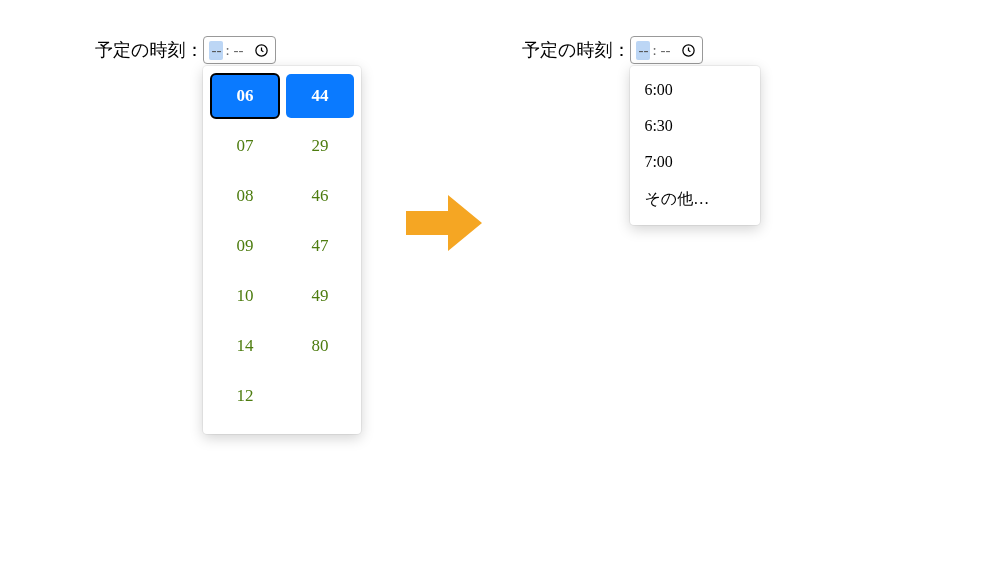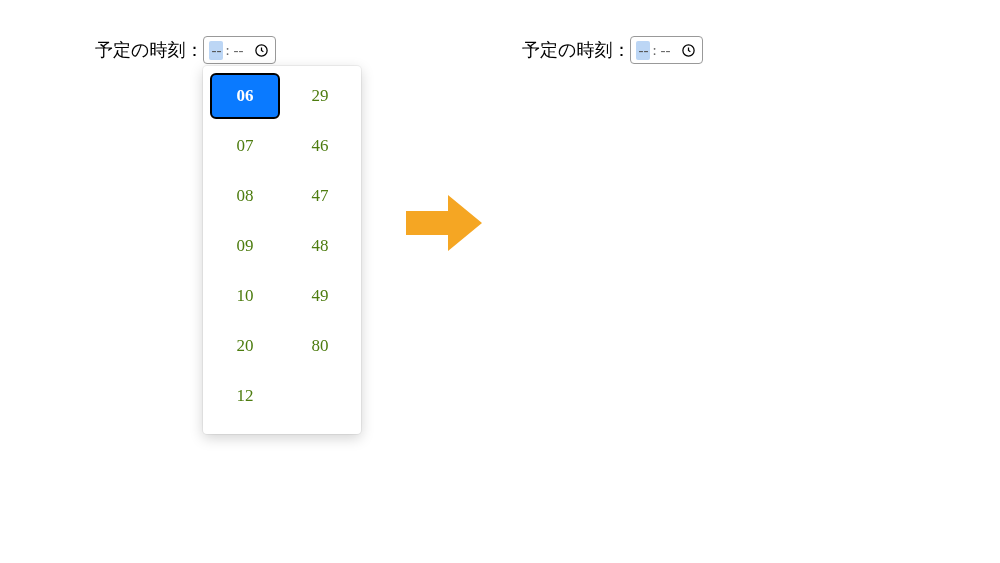--- a/index.html
+++ b/index.html
@@ -151,28 +151,28 @@
         </svg>
       </span>
     </div>
     <div class="dropdown spinner-dropdown">
       <div class="spinner-col">
         <div class="spinner-item selected outlined">06</div>
         <div class="spinner-item">07</div>
         <div class="spinner-item">08</div>
         <div class="spinner-item">09</div>
         <div class="spinner-item">10</div>
-        <div class="spinner-item">20</div>
+        <div class="spinner-item">14</div>
         <div class="spinner-item">12</div>
       </div>
       <div class="spinner-col">
+        <div class="spinner-item selected">44</div>
         <div class="spinner-item">29</div>
         <div class="spinner-item">46</div>
         <div class="spinner-item">47</div>
-        <div class="spinner-item">48</div>
         <div class="spinner-item">49</div>
         <div class="spinner-item">80</div>
       </div>
     </div>
   </div>
 </div>
 
 <div class="arrow">
   <svg viewBox="0 0 76 56">
     <path d="M0 16 H42 V0 L76 28 L42 56 V40 H0 Z" fill="#f5a623"></path>
@@ -186,14 +186,20 @@
       <span class="time-seg sel">--</span>
       <span class="time-colon">:</span>
       <span class="time-seg">--</span>
       <span class="clock-icon">
         <svg viewBox="0 0 24 24" fill="none" stroke="#000" stroke-width="2">
           <circle cx="12" cy="12" r="9"></circle>
           <path d="M12 7v5l3 2"></path>
         </svg>
       </span>
     </div>
+    <div class="dropdown datalist-dropdown">
+      <div class="datalist-item">6:00</div>
+      <div class="datalist-item">6:30</div>
+      <div class="datalist-item">7:00</div>
+      <div class="datalist-item">その他…</div>
+    </div>
   </div>
 </div>
 
 </body></html>

